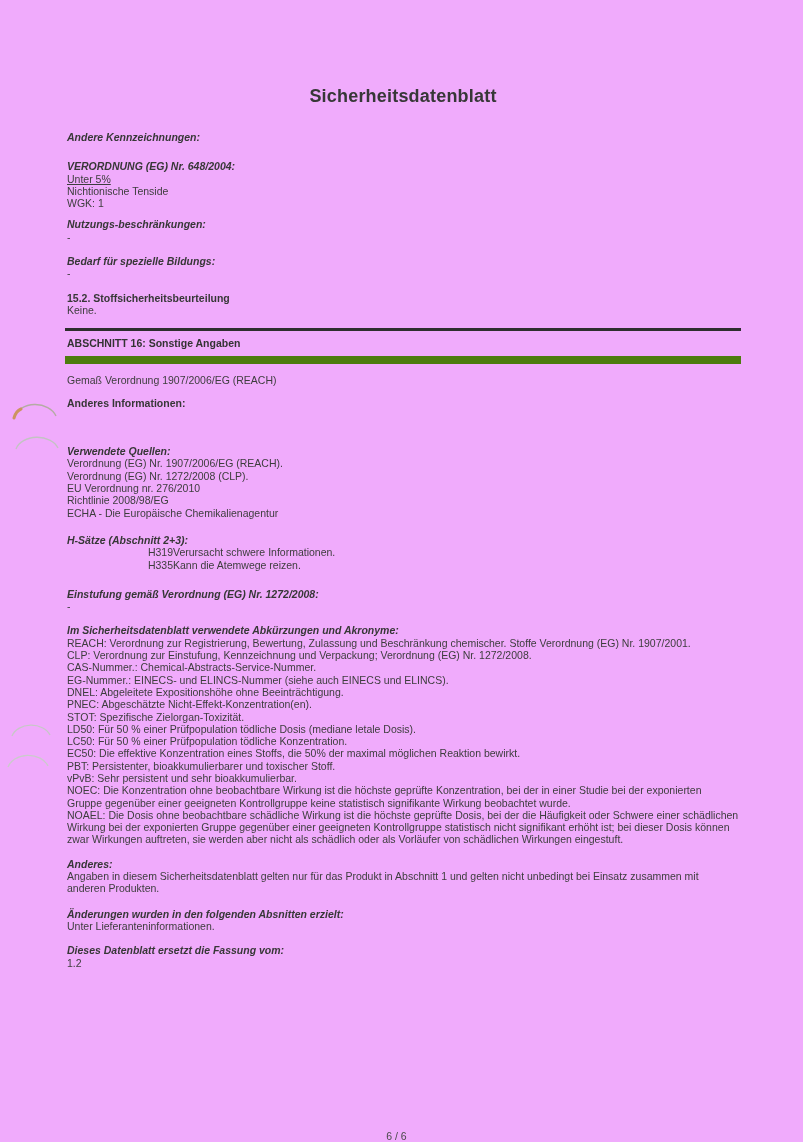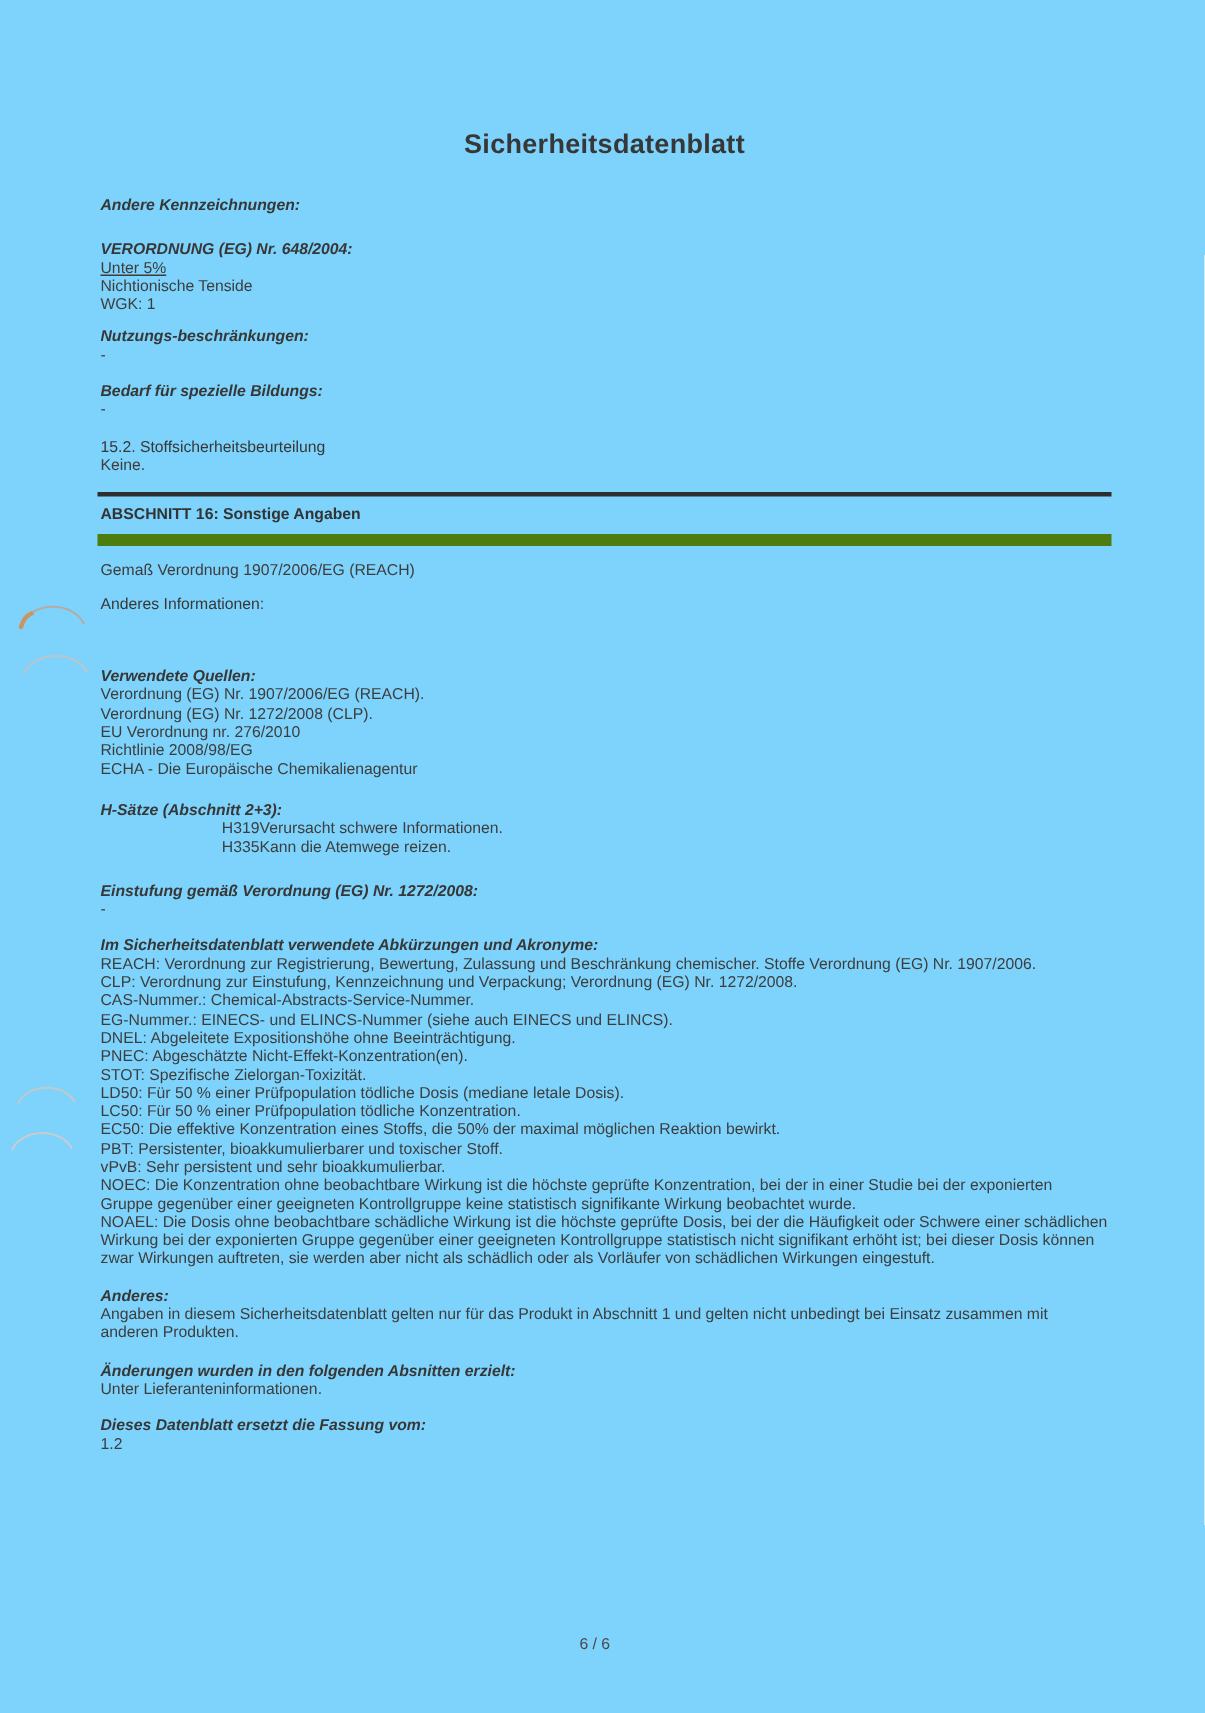--- a/index.html
+++ b/index.html
@@ -1,49 +1,49 @@
 <!DOCTYPE html>
 <html><head>
 <meta charset="utf-8">
 <style>
   html, body { margin:0; padding:0; background:#ffffff; }
   .page {
-    position:relative; width:803px; height:1142px; background:#7dd3fc;
+    position:relative; width:803px; height:1142px; background:#f0abfc;
     font-family:"Liberation Sans","DejaVu Sans",sans-serif;
     color:#3d3d3d; overflow:hidden;
   }
   .content {
     position:absolute; left:67px; top:0; width:672px;
     font-size:10.5px; line-height:12.3px; padding-top:86px;
   }
   .title {
     text-align:center; font-size:18px; line-height:21px;
     font-weight:bold; color:#373737; letter-spacing:0.2px;
   }
   .hbi { font-weight:bold; font-style:italic; color:#373737;margin-top:36px; }
-  .hb  { font-weight:normal; color:#373737; }
+  .hb  { font-weight:bold; color:#373737; }
   .ul  { text-decoration:underline; }
   .mt9  { margin-top:9px; }
   .mt10 { margin-top:10px; }
   .mt11 { margin-top:11px; }
   .mt12 { margin-top:12px; }
   .mt13 { margin-top:13px; }
   .mt15 { margin-top:15px; }
   .mt17 { margin-top:17px; }
   .mt24 { margin-top:24px; }
   .section-bar {
     margin-top:12px; margin-left:-2px; width:674px;
     border-top:3px solid #2e2e2e; border-bottom:8px solid #4d7c0f;
     padding:6px 0 6px 2px; font-weight:bold; color:#333333;
   }
   .hrow { display:flex; }
   .hrow .code { width:106px; flex:none;text-align:right; }
   .para { width:672px; }
   .footer {
-    position:absolute; top:1090px; left:0; width:793px;
+    position:absolute; top:1130px; left:0; width:793px;
     text-align:center; font-size:10.5px; color:#4a4a4a;
   }
   .artifacts { position:absolute; left:0; pointer-events:none; }
   .a-top { top:385px; }
   .a-bottom { top:705px; }
 </style>
 </head>
 <body>
 
 <div class="page">
@@ -97,21 +97,21 @@
     </div>
     <div class="hrow">
       <span class="code">H335</span>
       <span>Kann die Atemwege reizen.</span>
     </div>
 
     <div class="hbi mt17">Einstufung gemäß Verordnung (EG) Nr. 1272/2008:</div>
     <div>-</div>
 
     <div class="hbi mt12">Im Sicherheitsdatenblatt verwendete Abkürzungen und Akronyme:</div>
-    <div class="para">REACH: Verordnung zur Registrierung, Bewertung, Zulassung und Beschränkung chemischer. Stoffe Verordnung (EG) Nr. 1907/2006.</div>
+    <div class="para">REACH: Verordnung zur Registrierung, Bewertung, Zulassung und Beschränkung chemischer. Stoffe Verordnung (EG) Nr. 1907/2001.</div>
     <div class="para">CLP: Verordnung zur Einstufung, Kennzeichnung und Verpackung; Verordnung (EG) Nr. 1272/2008.</div>
     <div class="para">CAS-Nummer.: Chemical-Abstracts-Service-Nummer.</div>
     <div class="para">EG-Nummer.: EINECS- und ELINCS-Nummer (siehe auch EINECS und ELINCS).</div>
     <div class="para">DNEL: Abgeleitete Expositionshöhe ohne Beeinträchtigung.</div>
     <div class="para">PNEC: Abgeschätzte Nicht-Effekt-Konzentration(en).</div>
     <div class="para">STOT: Spezifische Zielorgan-Toxizität.</div>
     <div class="para">LD50: Für 50 % einer Prüfpopulation tödliche Dosis (mediane letale Dosis).</div>
     <div class="para">LC50: Für 50 % einer Prüfpopulation tödliche Konzentration.</div>
     <div class="para">EC50: Die effektive Konzentration eines Stoffs, die 50% der maximal möglichen Reaktion bewirkt.</div>
     <div class="para">PBT: Persistenter, bioakkumulierbarer und toxischer Stoff.</div>

